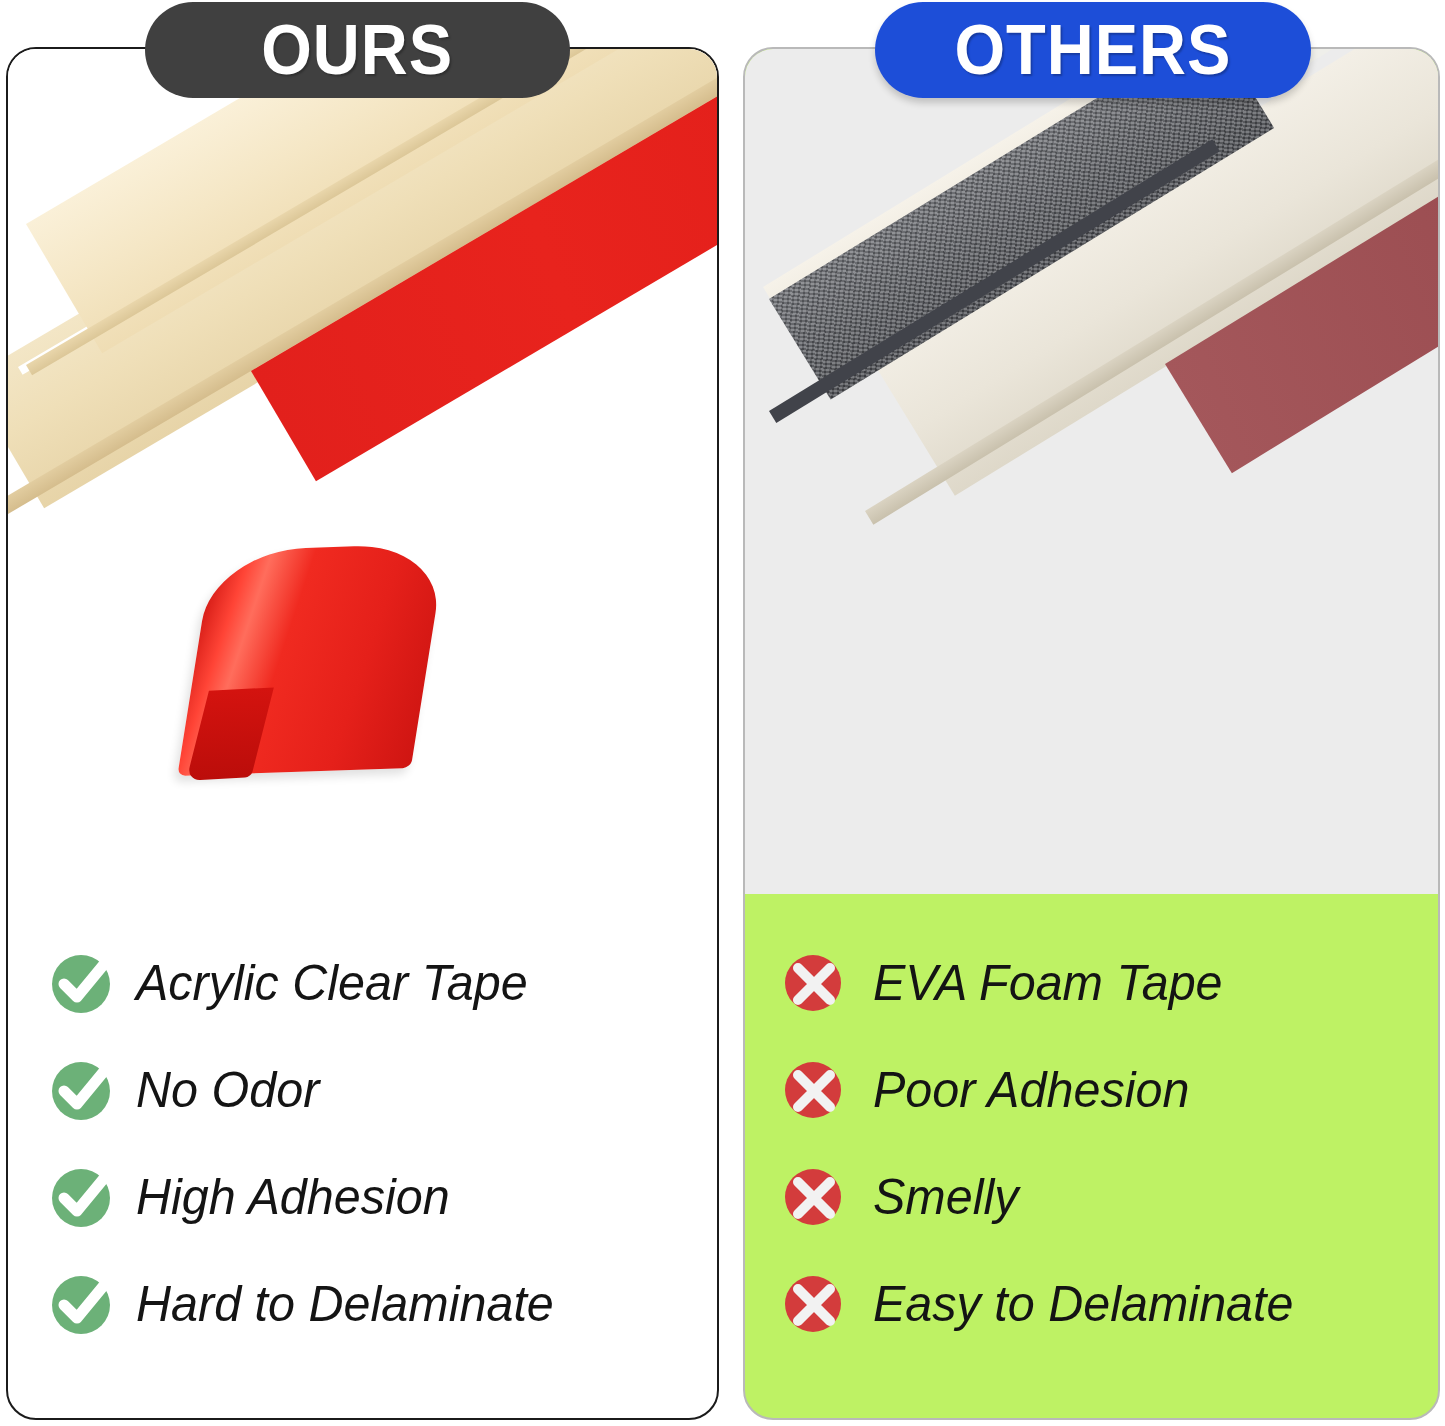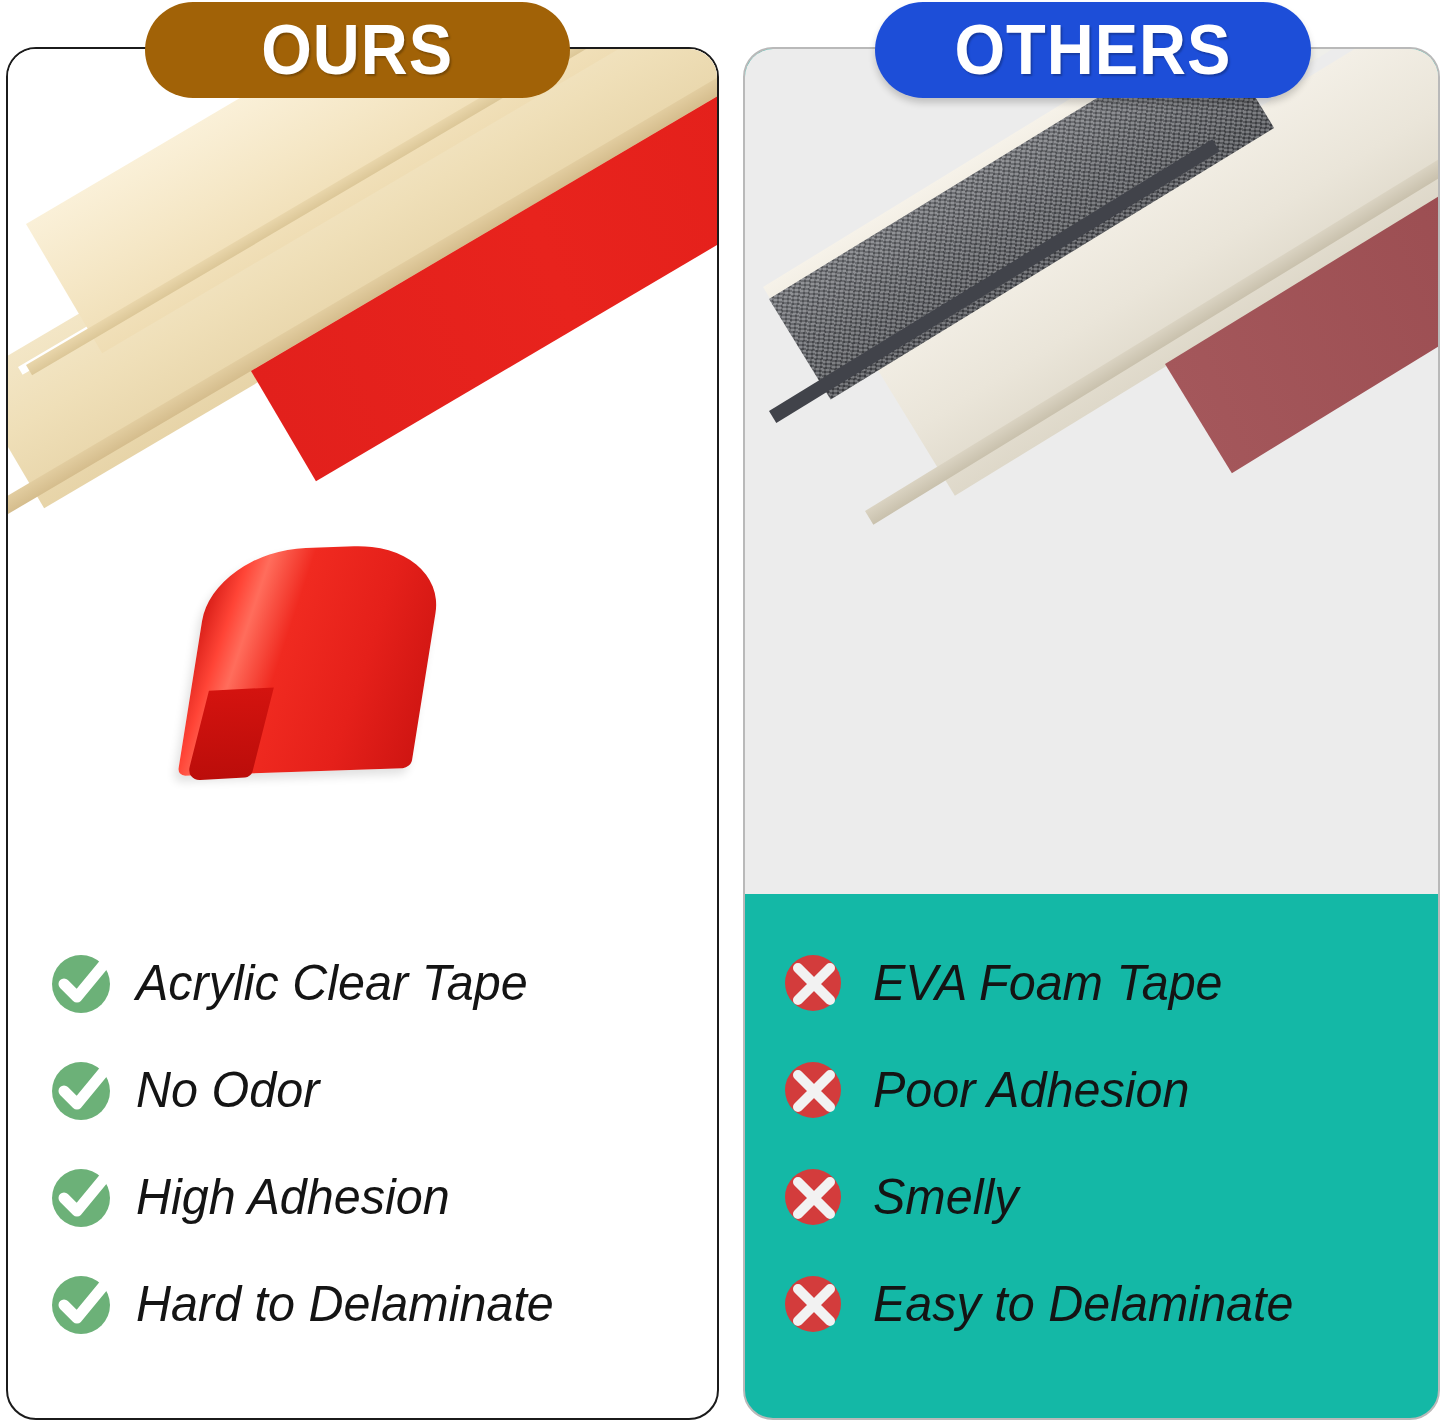--- a/index.html
+++ b/index.html
@@ -34,21 +34,21 @@
   }
   .panel-ours {
     left: 6px;
     width: 713px;
     background: #ffffff;
     border: 2px solid #1b1b1b;
   }
   .panel-others {
     left: 743px;
     width: 697px;
-    background: #14b8a6;
+    background: #bef264;
     border: 2px solid #b9b9b9;
   }
 
   
   .badge {
     position: absolute;
     top: 2px;
     height: 96px;
     border-radius: 48px;
     display: flex;
@@ -62,21 +62,21 @@
     font-size: 70px;
     letter-spacing: 1px;
     line-height: 1;
     transform: scaleX(0.93);
     text-shadow: 2px 2px 2px rgba(0,0,0,0.25);
     white-space: nowrap;
   }
   .badge-ours {
     left: 145px;
     width: 425px;
-    background: #a16207;
+    background: #404040;
   }
   .badge-others {
     left: 875px;
     width: 436px;
     background: #1d4ed8;
     box-shadow: 0 5px 7px rgba(0,0,0,0.18);
   }
 
   
   .photo {

